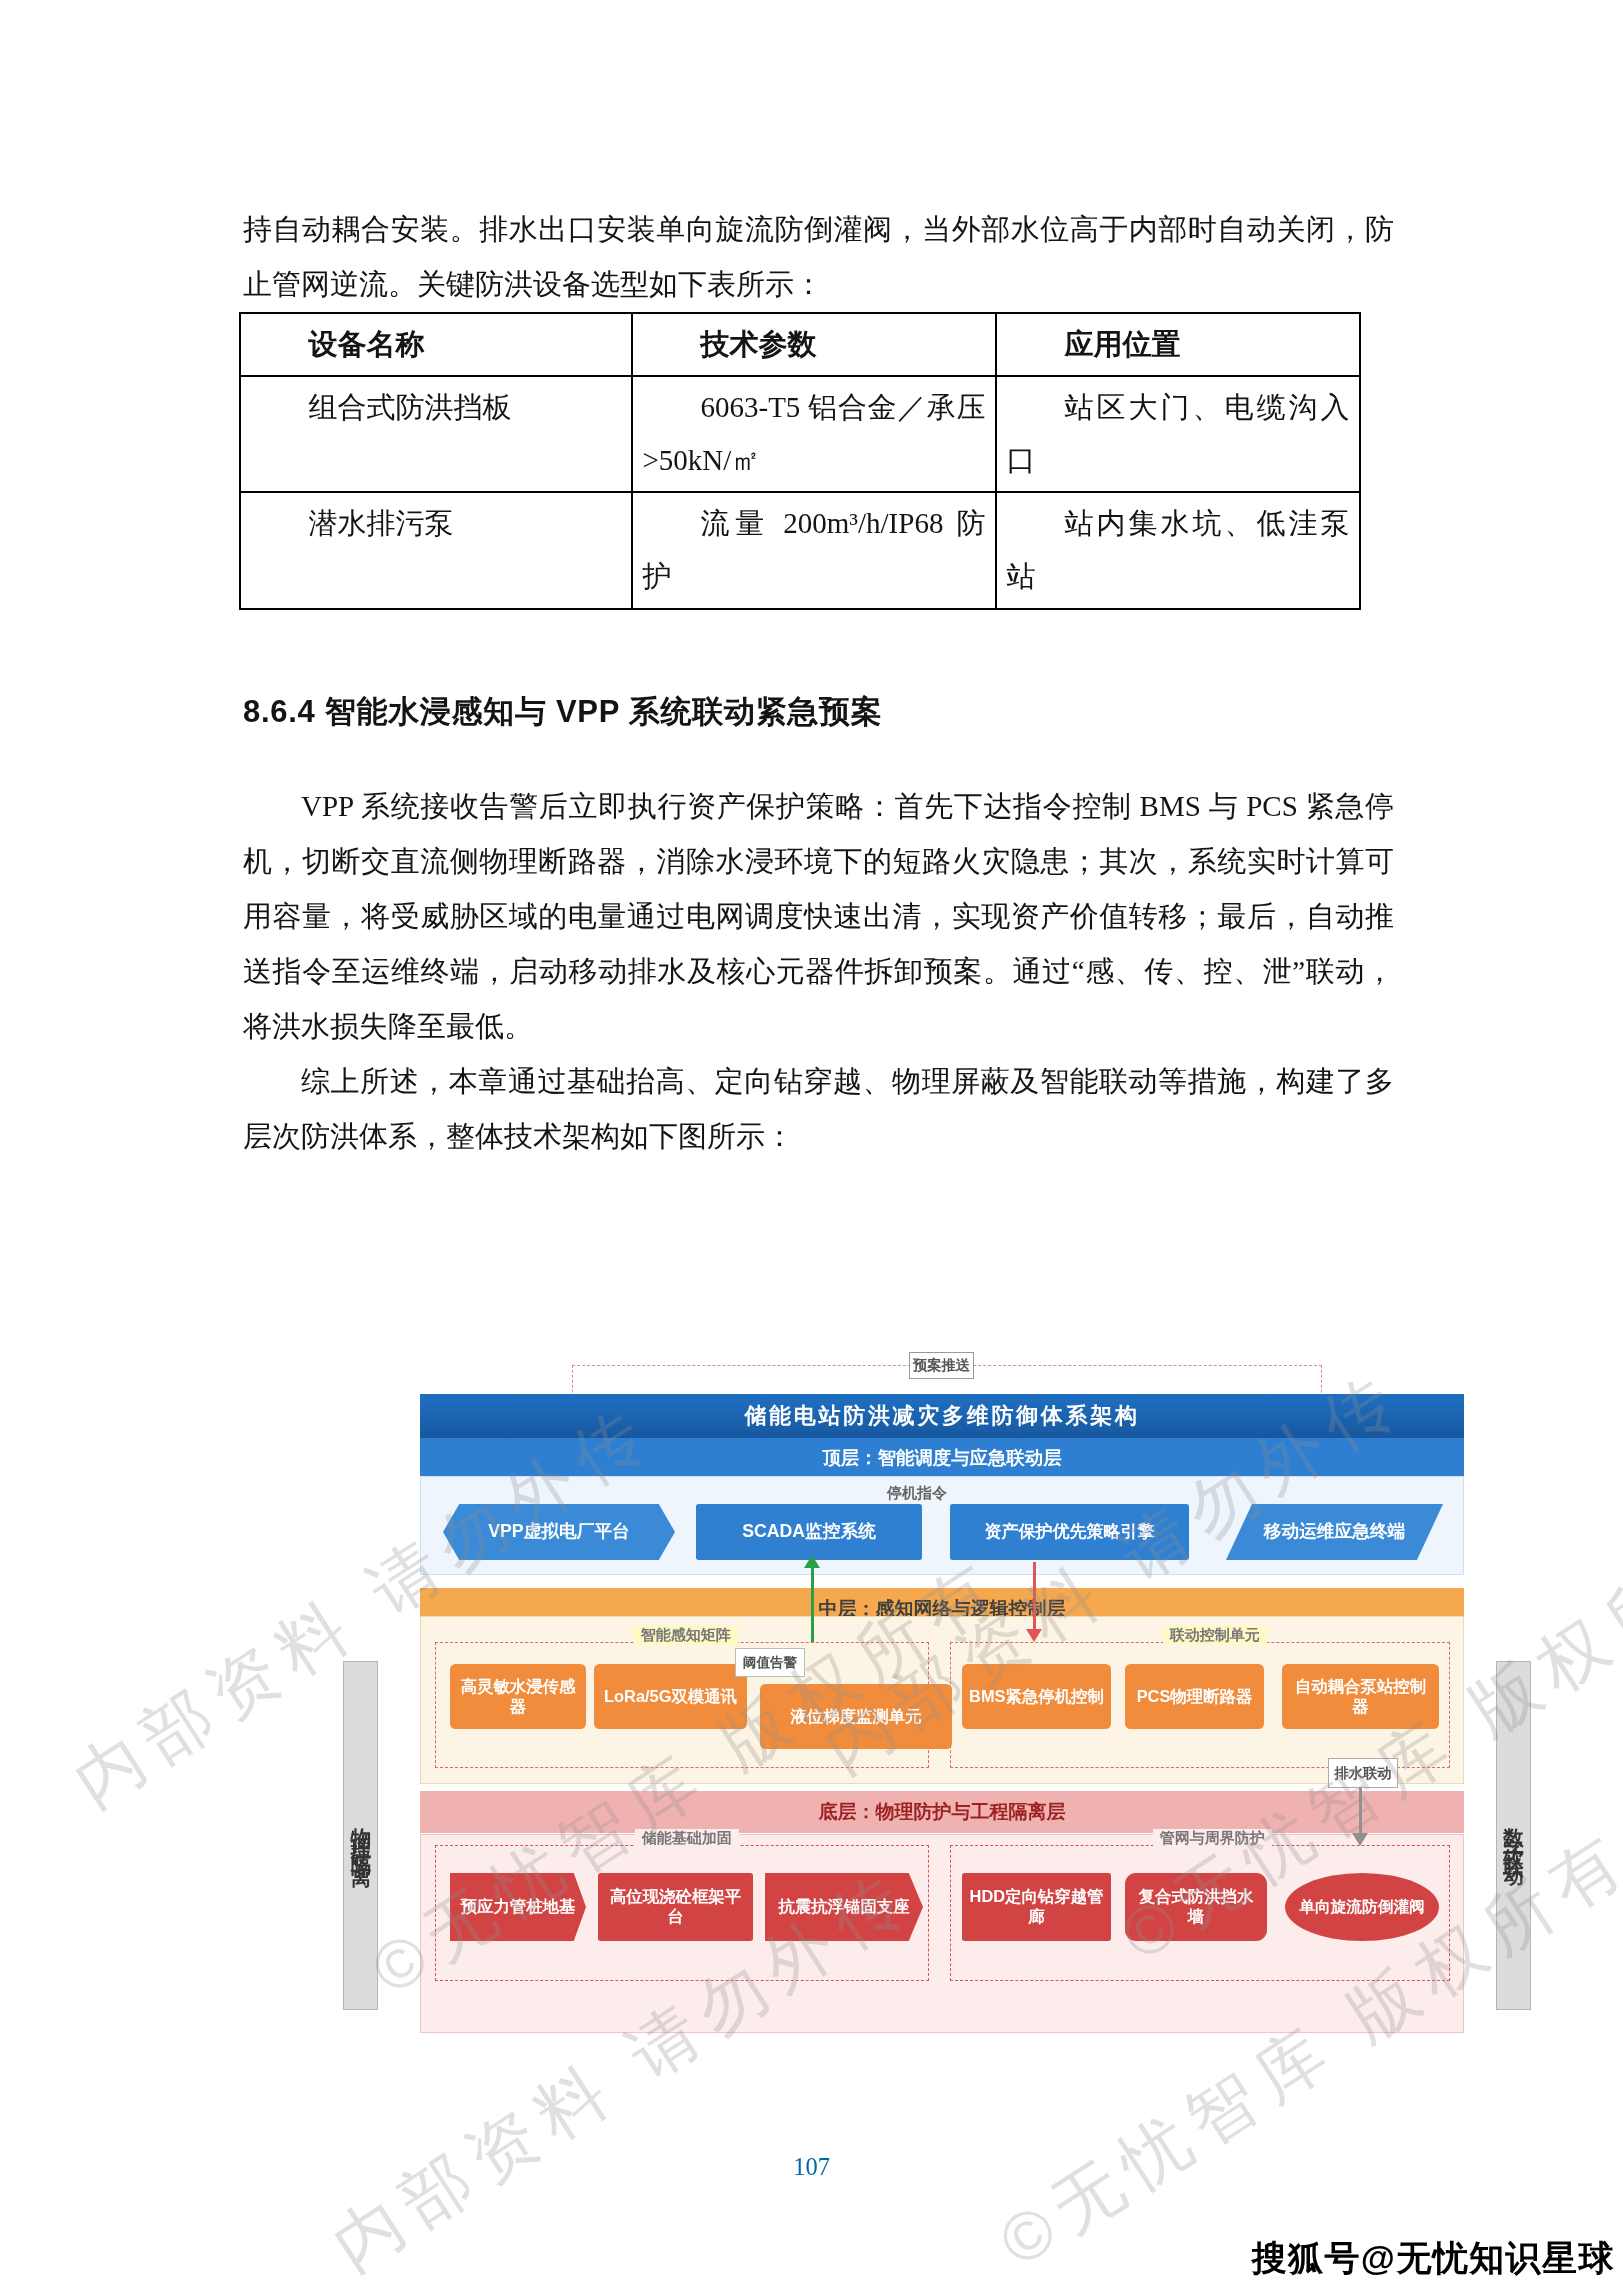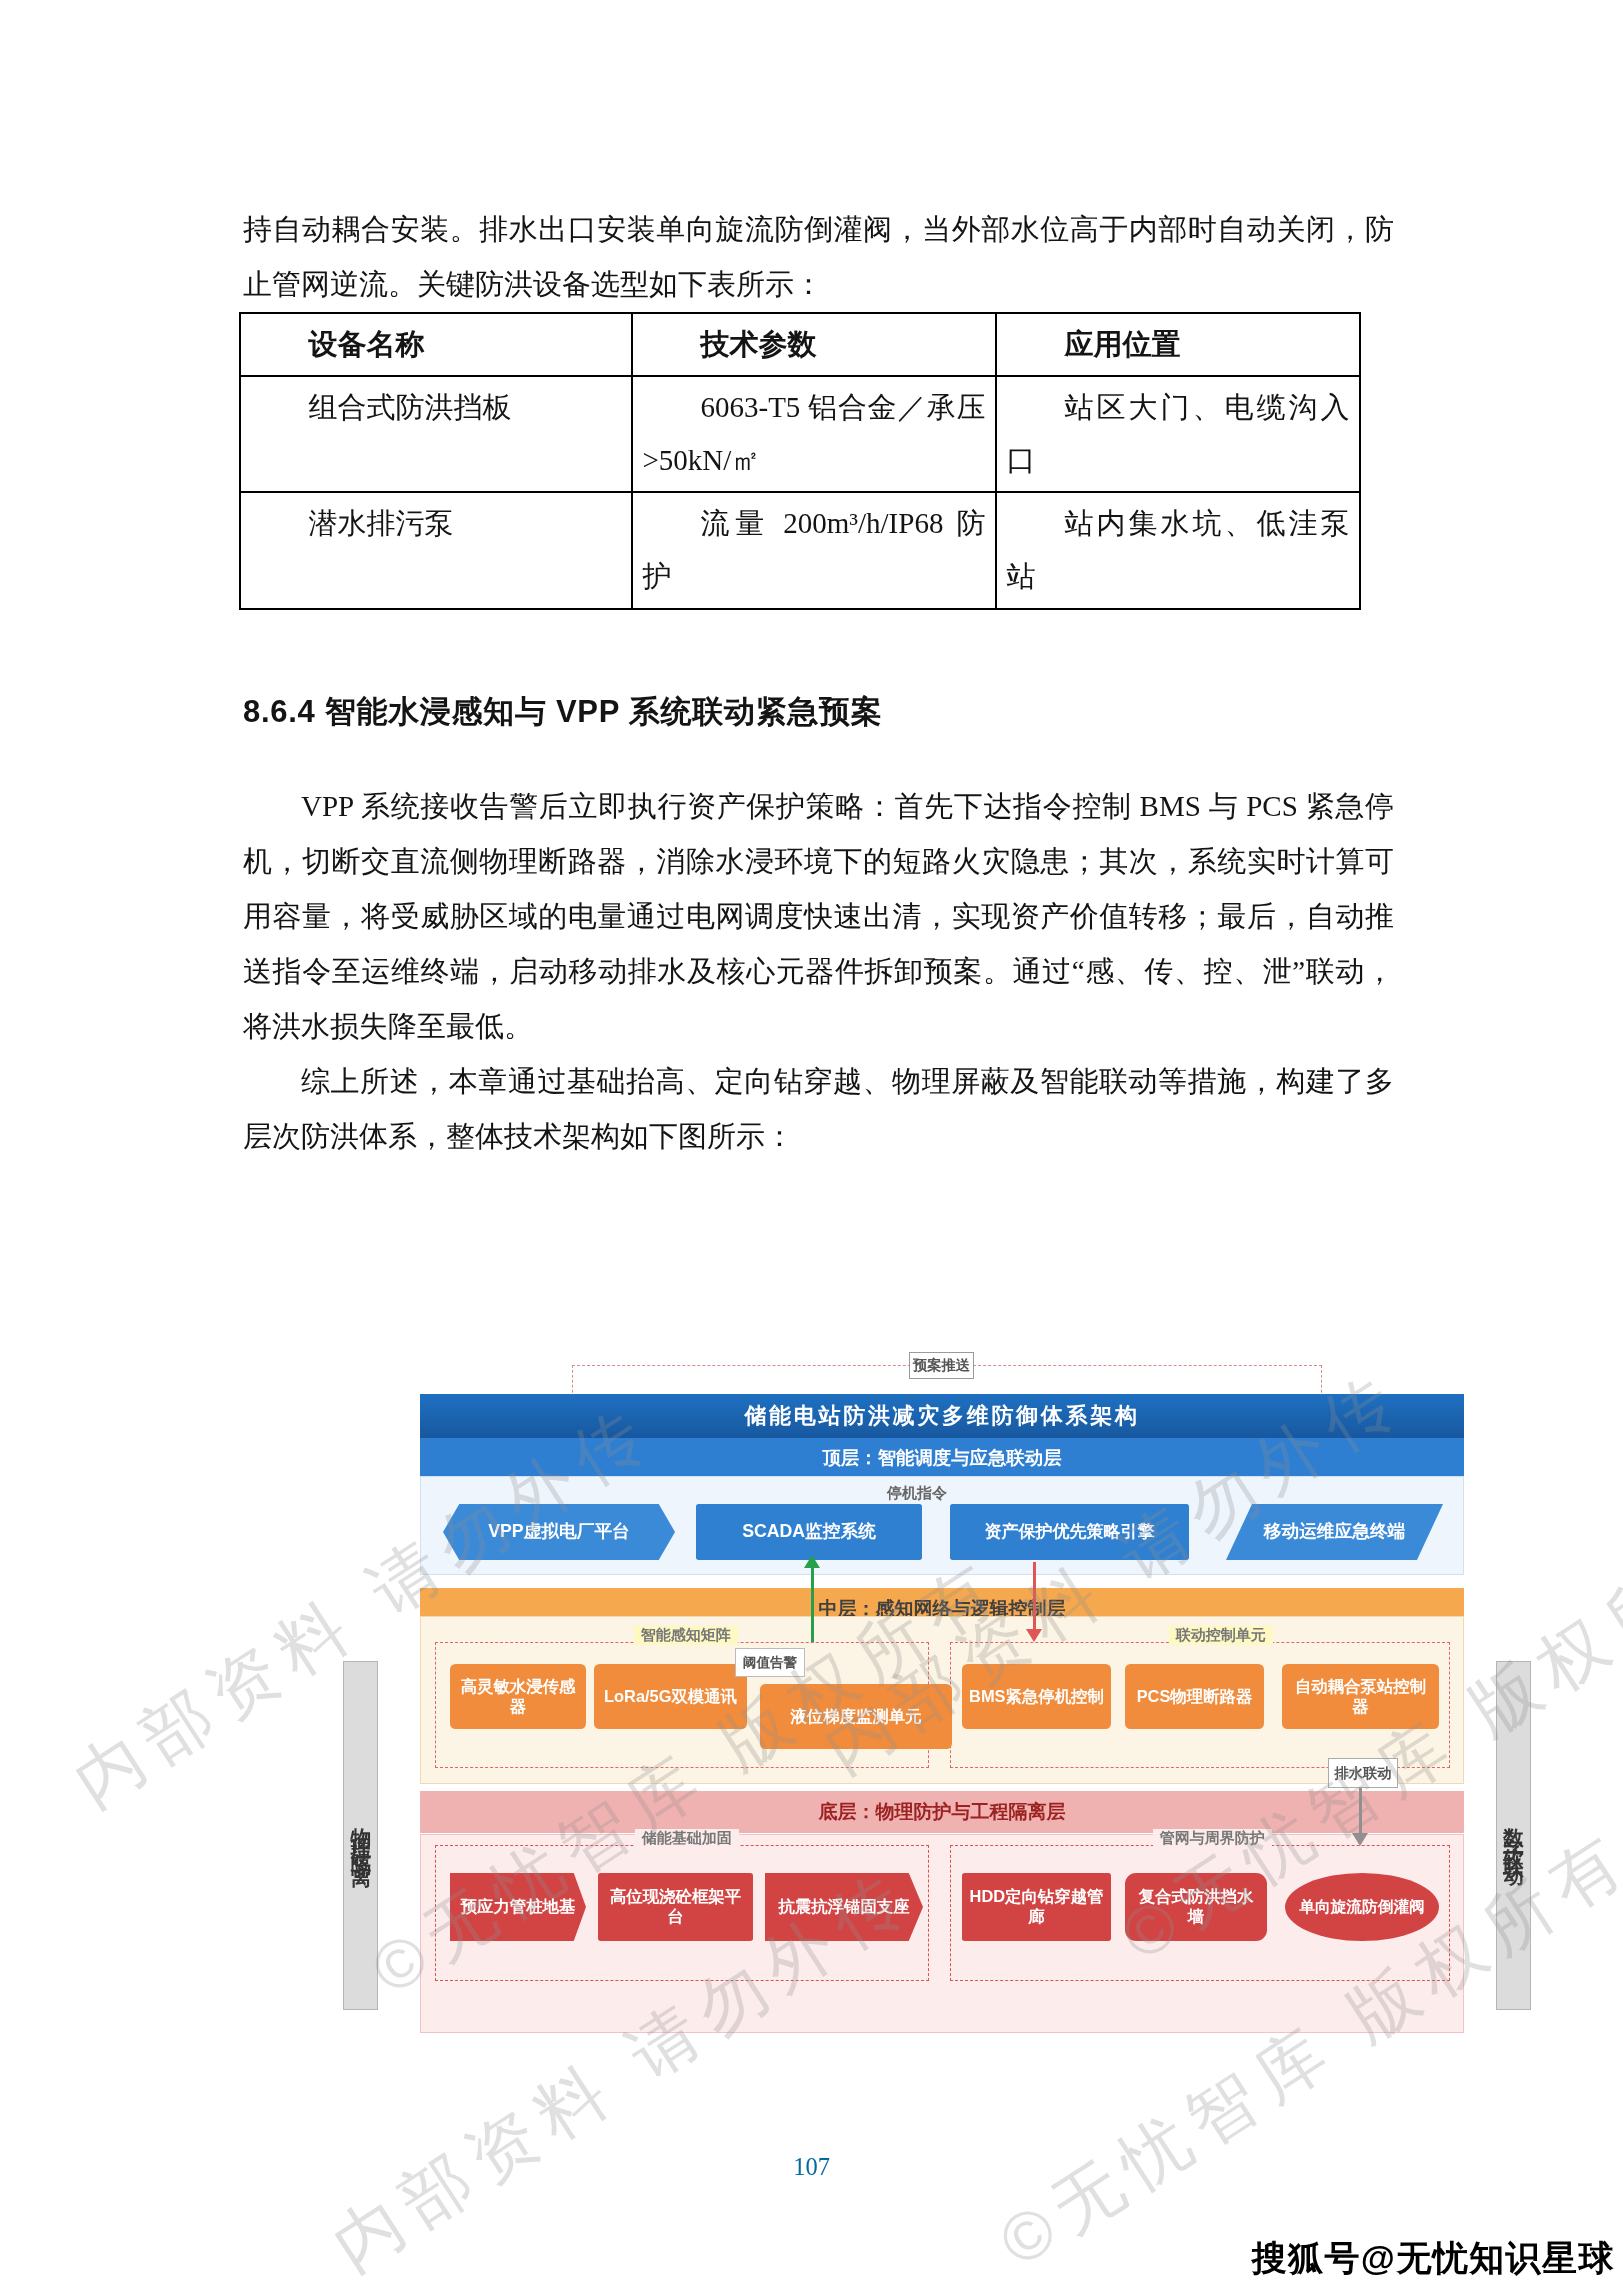--- a/index.html
+++ b/index.html
@@ -161,21 +161,21 @@
   <div class="d-shape d-scada">SCADA监控系统</div>
   <div class="d-shape d-engine">资产保护优先策略引擎</div>
   <div class="d-shape d-mobile">移动运维应急终端</div>
   <span class="d-stopcmd">停机指令</span>
 
   <div class="d-mid-strip">中层：感知网络与逻辑控制层</div>
   <div class="d-mid-band"></div>
   <div class="d-g1"></div>
   <div class="d-g2"></div>
   <span class="d-glabel" style="left:307px; top:277px;">智能感知矩阵</span>
-  <span class="d-glabel" style="left:836px; top:277px;margin-left:6px;">联动控制单元</span>
+  <span class="d-glabel" style="left:836px; top:277px;">联动控制单元</span>
 
   <div class="d-obox ob1">高灵敏水浸传感器</div>
   <div class="d-obox ob2">LoRa/5G双模通讯</div>
   <div class="d-obox ob3">液位梯度监测单元</div>
   <div class="d-obox ob4">BMS紧急停机控制</div>
   <div class="d-obox ob5">PCS物理断路器</div>
   <div class="d-obox ob6">自动耦合泵站控制器</div>
 
   <div class="d-alert">阈值告警</div>
   <div class="d-drain">排水联动</div>

